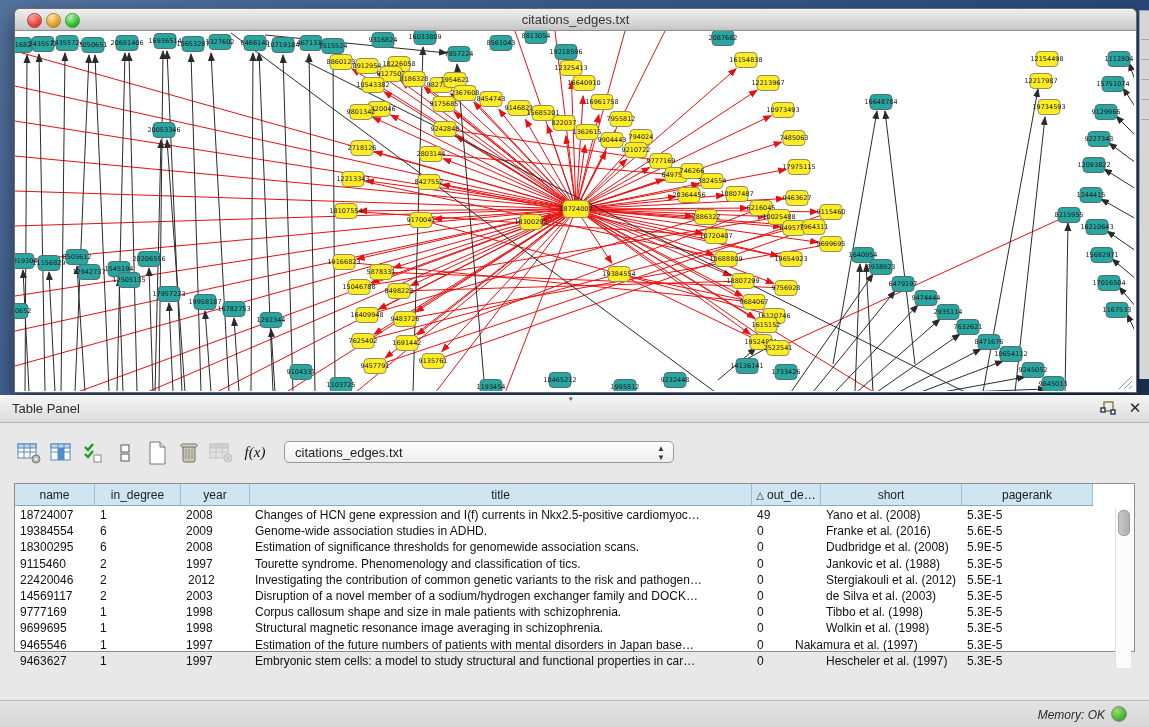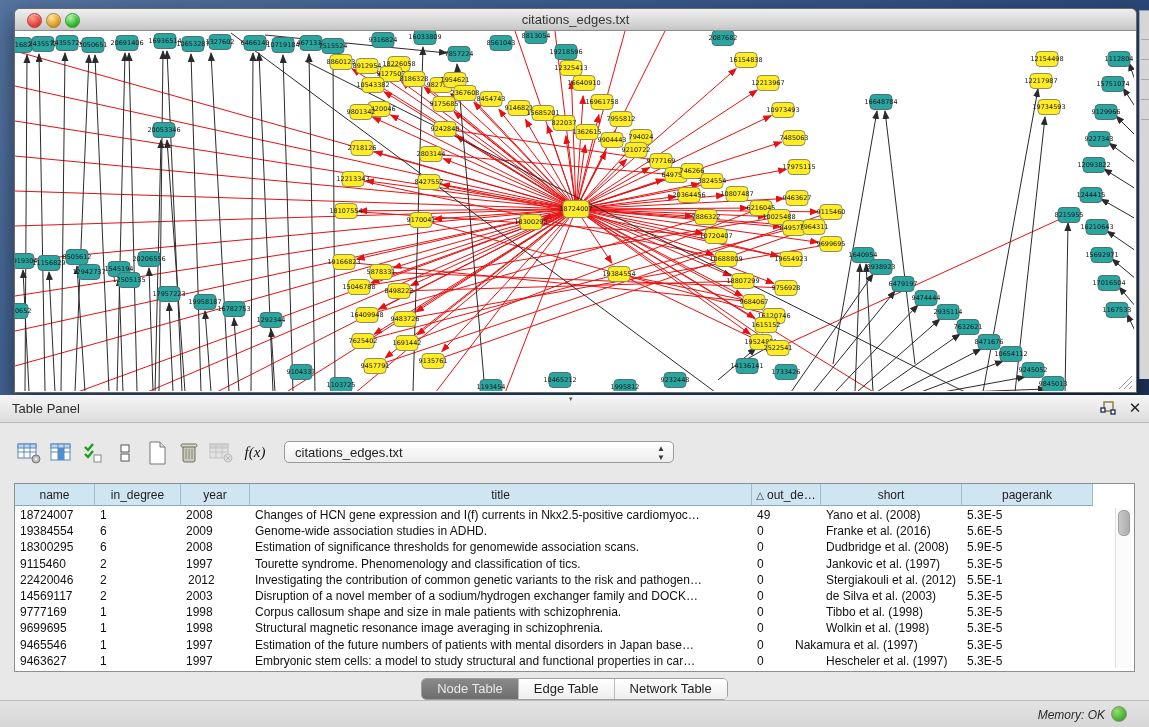--- a/index.html
+++ b/index.html
@@ -34,21 +34,21 @@
   
   #toolbar{position:absolute;left:14px;top:42px;height:36px;}
   .tb-btn{display:inline-block;vertical-align:middle;width:30px;height:30px;margin-right:2px;text-align:center;line-height:30px;}
   .tb-btn svg{vertical-align:middle;}
   #fx-ico{font-family:"Liberation Serif","DejaVu Serif",serif;font-style:italic;font-size:15px;color:#111;width:34px;}
   #combo{display:inline-block;vertical-align:middle;margin-left:10px;width:390px;height:22px;
     border:1px solid #9a9a9a;border-radius:5px;background:linear-gradient(#ffffff,#ededed);
     position:relative;line-height:22px;font-size:13px;color:#222;padding-left:10px;box-sizing:border-box;}
   #combo-arrows{position:absolute;right:8px;top:2px;font-size:8px;line-height:9px;color:#333;text-align:center;}
   
-  #tbl-wrap{position:absolute;left:14px;top:88px;width:1121px;height:189px;
+  #tbl-wrap{position:absolute;left:14px;top:88px;width:1121px;height:169px;
     border:1px solid #8e8e8e;background:#fff;box-sizing:border-box;}
   #tbl-header{position:absolute;left:0;top:0;height:23px;width:1078px;}
   .hcell{position:absolute;top:0;height:22px;background:#cfe5f2;border-right:1px solid #9dbecd;
     border-bottom:1px solid #8aa9ba;font-size:12px;color:#1d1d1d;text-align:center;line-height:22px;
     box-sizing:border-box;overflow:hidden;white-space:nowrap;}
   .sort-tri{font-size:10px;color:#333;margin-right:3px;}
   #tbl-body{position:absolute;left:0;top:23px;width:1078px;}
   .trow{position:absolute;left:0;height:16px;width:1078px;}
   .tcell{position:absolute;top:0;height:16px;font-size:12px;color:#101010;line-height:16px;
     padding-left:5px;box-sizing:border-box;overflow:hidden;white-space:nowrap;text-overflow:clip;}
@@ -660,21 +660,21 @@
           <div class="tcell" style="left: 737px; width: 69px;">0</div>
           <div class="tcell" style="left: 806px; width: 141px;">Dudbridge et al. (2008)</div>
           <div class="tcell" style="left: 947px; width: 131px;">5.9E-5</div>
         </div>
         <div class="trow" style="top: 48.6px;">
           <div class="tcell" style="left: 0px; width: 80px;">9115460</div>
           <div class="tcell" style="left: 80px; width: 86px;">2</div>
           <div class="tcell" style="left: 166px; width: 69px;">1997</div>
           <div class="tcell" style="left: 235px; width: 502px;">Tourette syndrome. Phenomenology and classification of tics.</div>
           <div class="tcell" style="left: 737px; width: 69px;">0</div>
-          <div class="tcell" style="left: 806px; width: 141px;">Jankovic et al. (1997)</div>
+          <div class="tcell" style="left: 806px; width: 141px;">Jankovic et al. (1988)</div>
           <div class="tcell" style="left: 947px; width: 131px;">5.3E-5</div>
         </div>
         <div class="trow" style="top: 64.8px;">
           <div class="tcell" style="left: 0px; width: 80px;">22420046</div>
           <div class="tcell" style="left: 80px; width: 86px;">2</div>
           <div class="tcell" style="left: 168px; width: 69px;">2012</div>
           <div class="tcell" style="left: 235px; width: 502px;">Investigating the contribution of common genetic variants to the risk and pathogen…</div>
           <div class="tcell" style="left: 737px; width: 69px;">0</div>
           <div class="tcell" style="left: 806px; width: 141px;">Stergiakouli et al. (2012)</div>
           <div class="tcell" style="left: 947px; width: 131px;">5.5E-1</div>
@@ -723,19 +723,18 @@
           <div class="tcell" style="left: 737px; width: 69px;">0</div>
           <div class="tcell" style="left: 806px; width: 141px;">Hescheler et al. (1997)</div>
           <div class="tcell" style="left: 947px; width: 131px;">5.3E-5</div>
         </div>
       </div>
     <div id="vscroll">
       <div id="vthumb"></div>
     </div>
   </div>
 
-  <div id="tabs"><div id="tabs-inner"><span class="tab active">Node Table</span><span class="tab">Edge Table</span><span class="tab">Network Table</span></div></div>
 
   <div id="statusbar">
     <span id="mem-label">Memory: OK</span>
     <span id="mem-dot"></span>
   </div>
 </div>
 
 </body></html>

